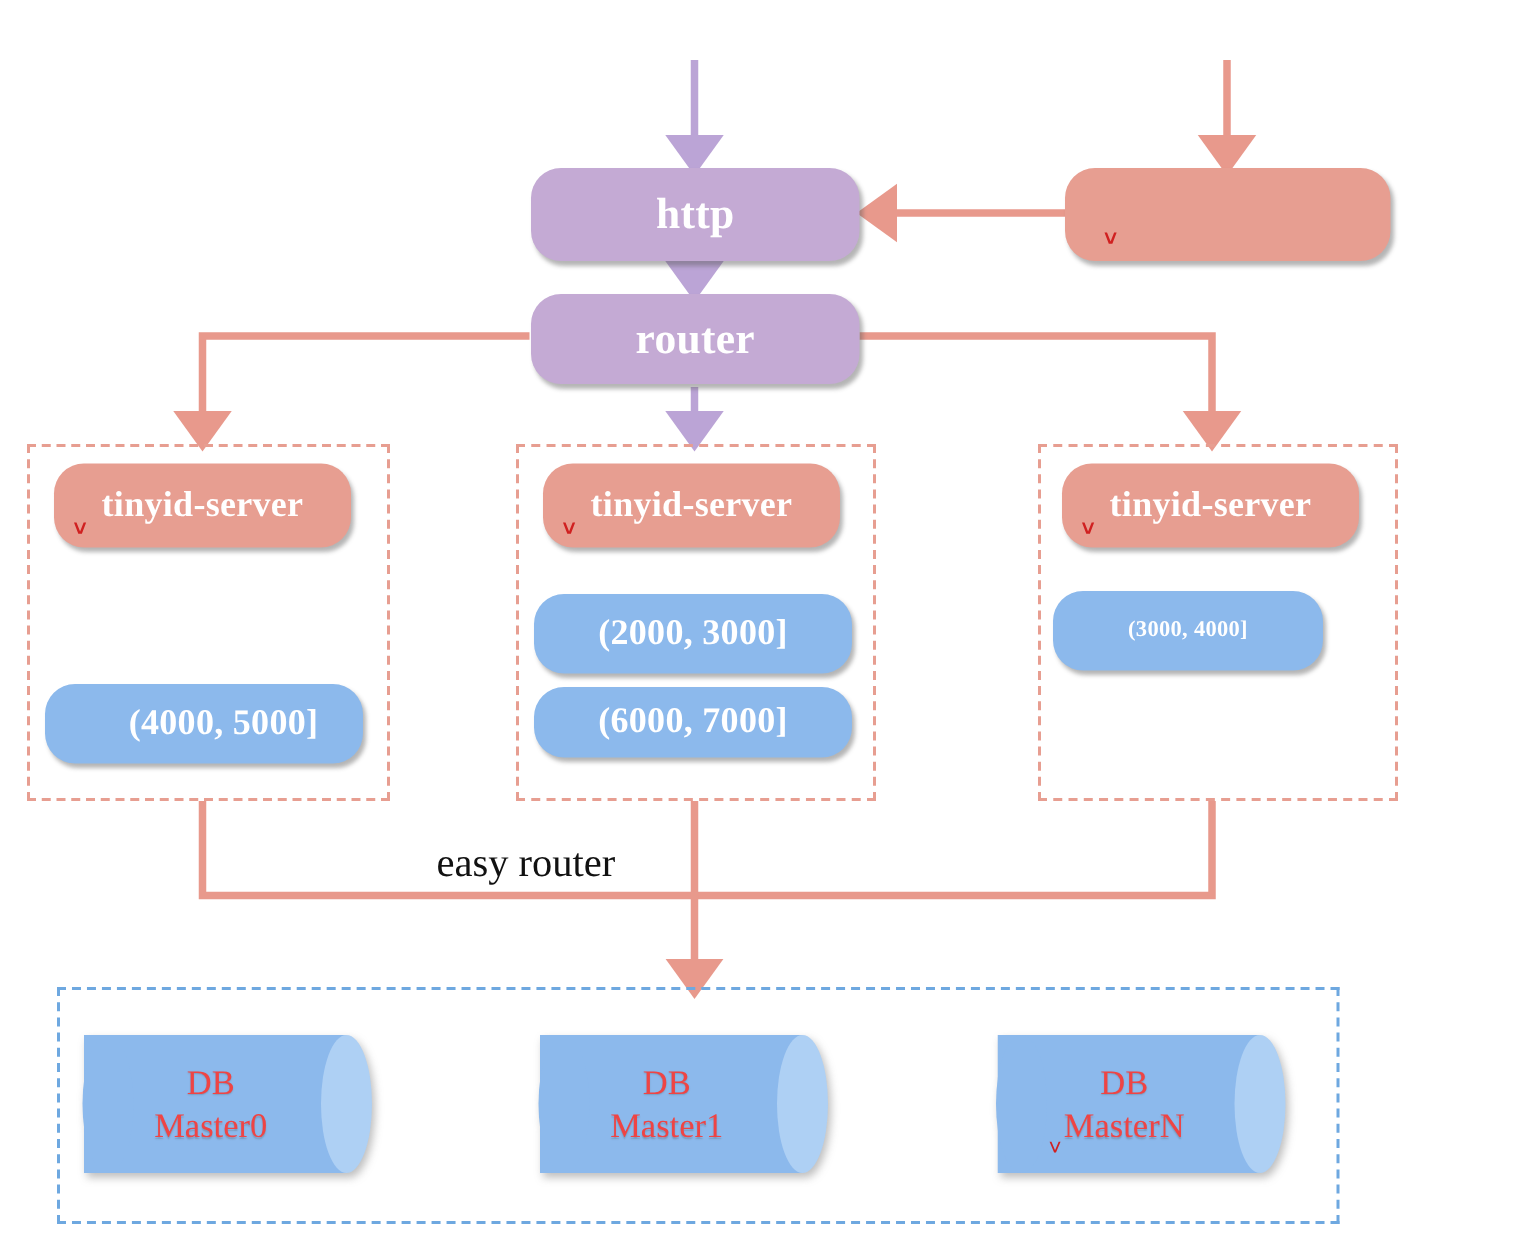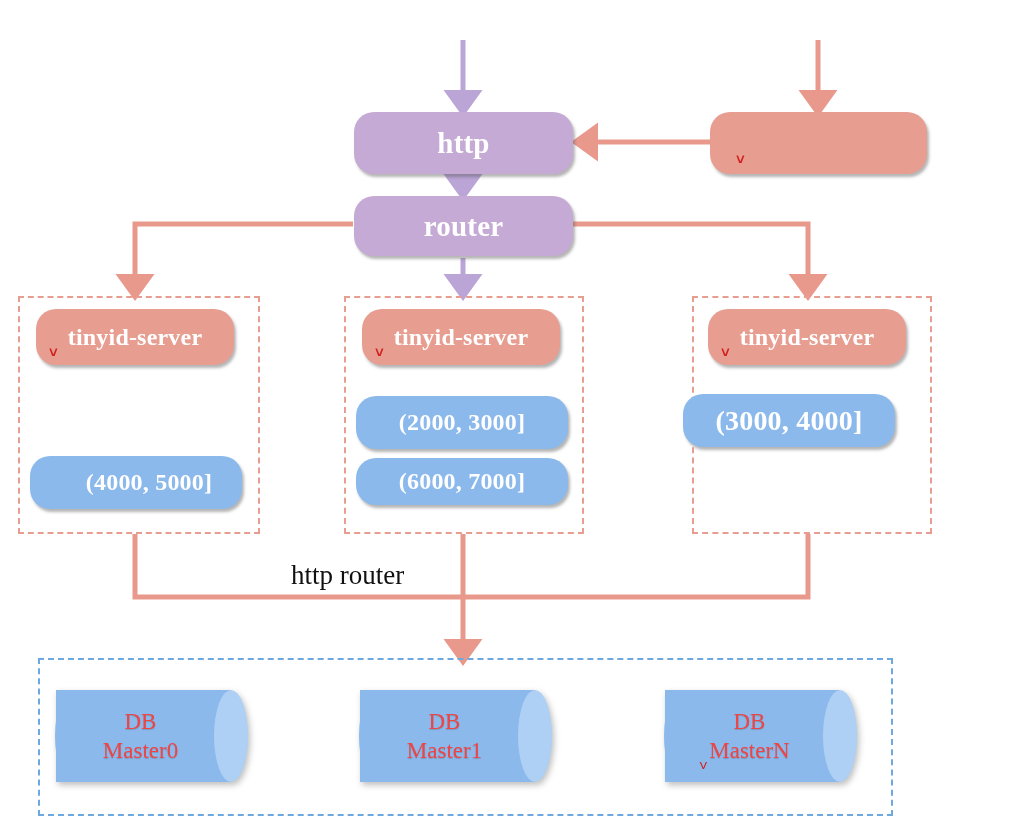--- a/index.html
+++ b/index.html
@@ -217,26 +217,26 @@
     <span>(6000, 7000]</span>
   </div>
 
   <div class="group-box group-salmon" style="left:692px; top:296px; width:240px; height:238px;"></div>
 
   <div class="node node-salmon" style="left:708px; top:309px; width:198px; height:56px; font-size:24px;">
     <span>tinyid-server</span>
     <span class="redmark" style="left:13px; top:36px;">˅</span>
   </div>
 
-  <div class="node node-blue" style="left:683px; top:394px; width:212px; height:53px; font-size:28px;">
+  <div class="node node-blue" style="left:702px; top:394px; width:180px; height:53px; font-size:15px;">
     <span>(3000, 4000]</span>
   </div>
 
 
-  <div class="plain-label" style="left:285px; top:560px; font-size:27px; background:#ffffff; padding:0 6px;">http router</div>
+  <div class="plain-label" style="left:285px; top:560px; font-size:27px; background:#ffffff; padding:0 6px;">easy router</div>
 
   <div class="group-box group-blue" style="left:38px; top:658px; width:855px; height:158px;"></div>
 
   <div class="cyl" style="left:56px; top:690px; width:192px; height:92px;">
     <div class="cyl-body"></div>
     <div class="cyl-left-cap"></div>
     <div class="cyl-right-cap"></div>
     <div class="cyl-label">
       <span>DB</span>
       <span>Master0</span>

